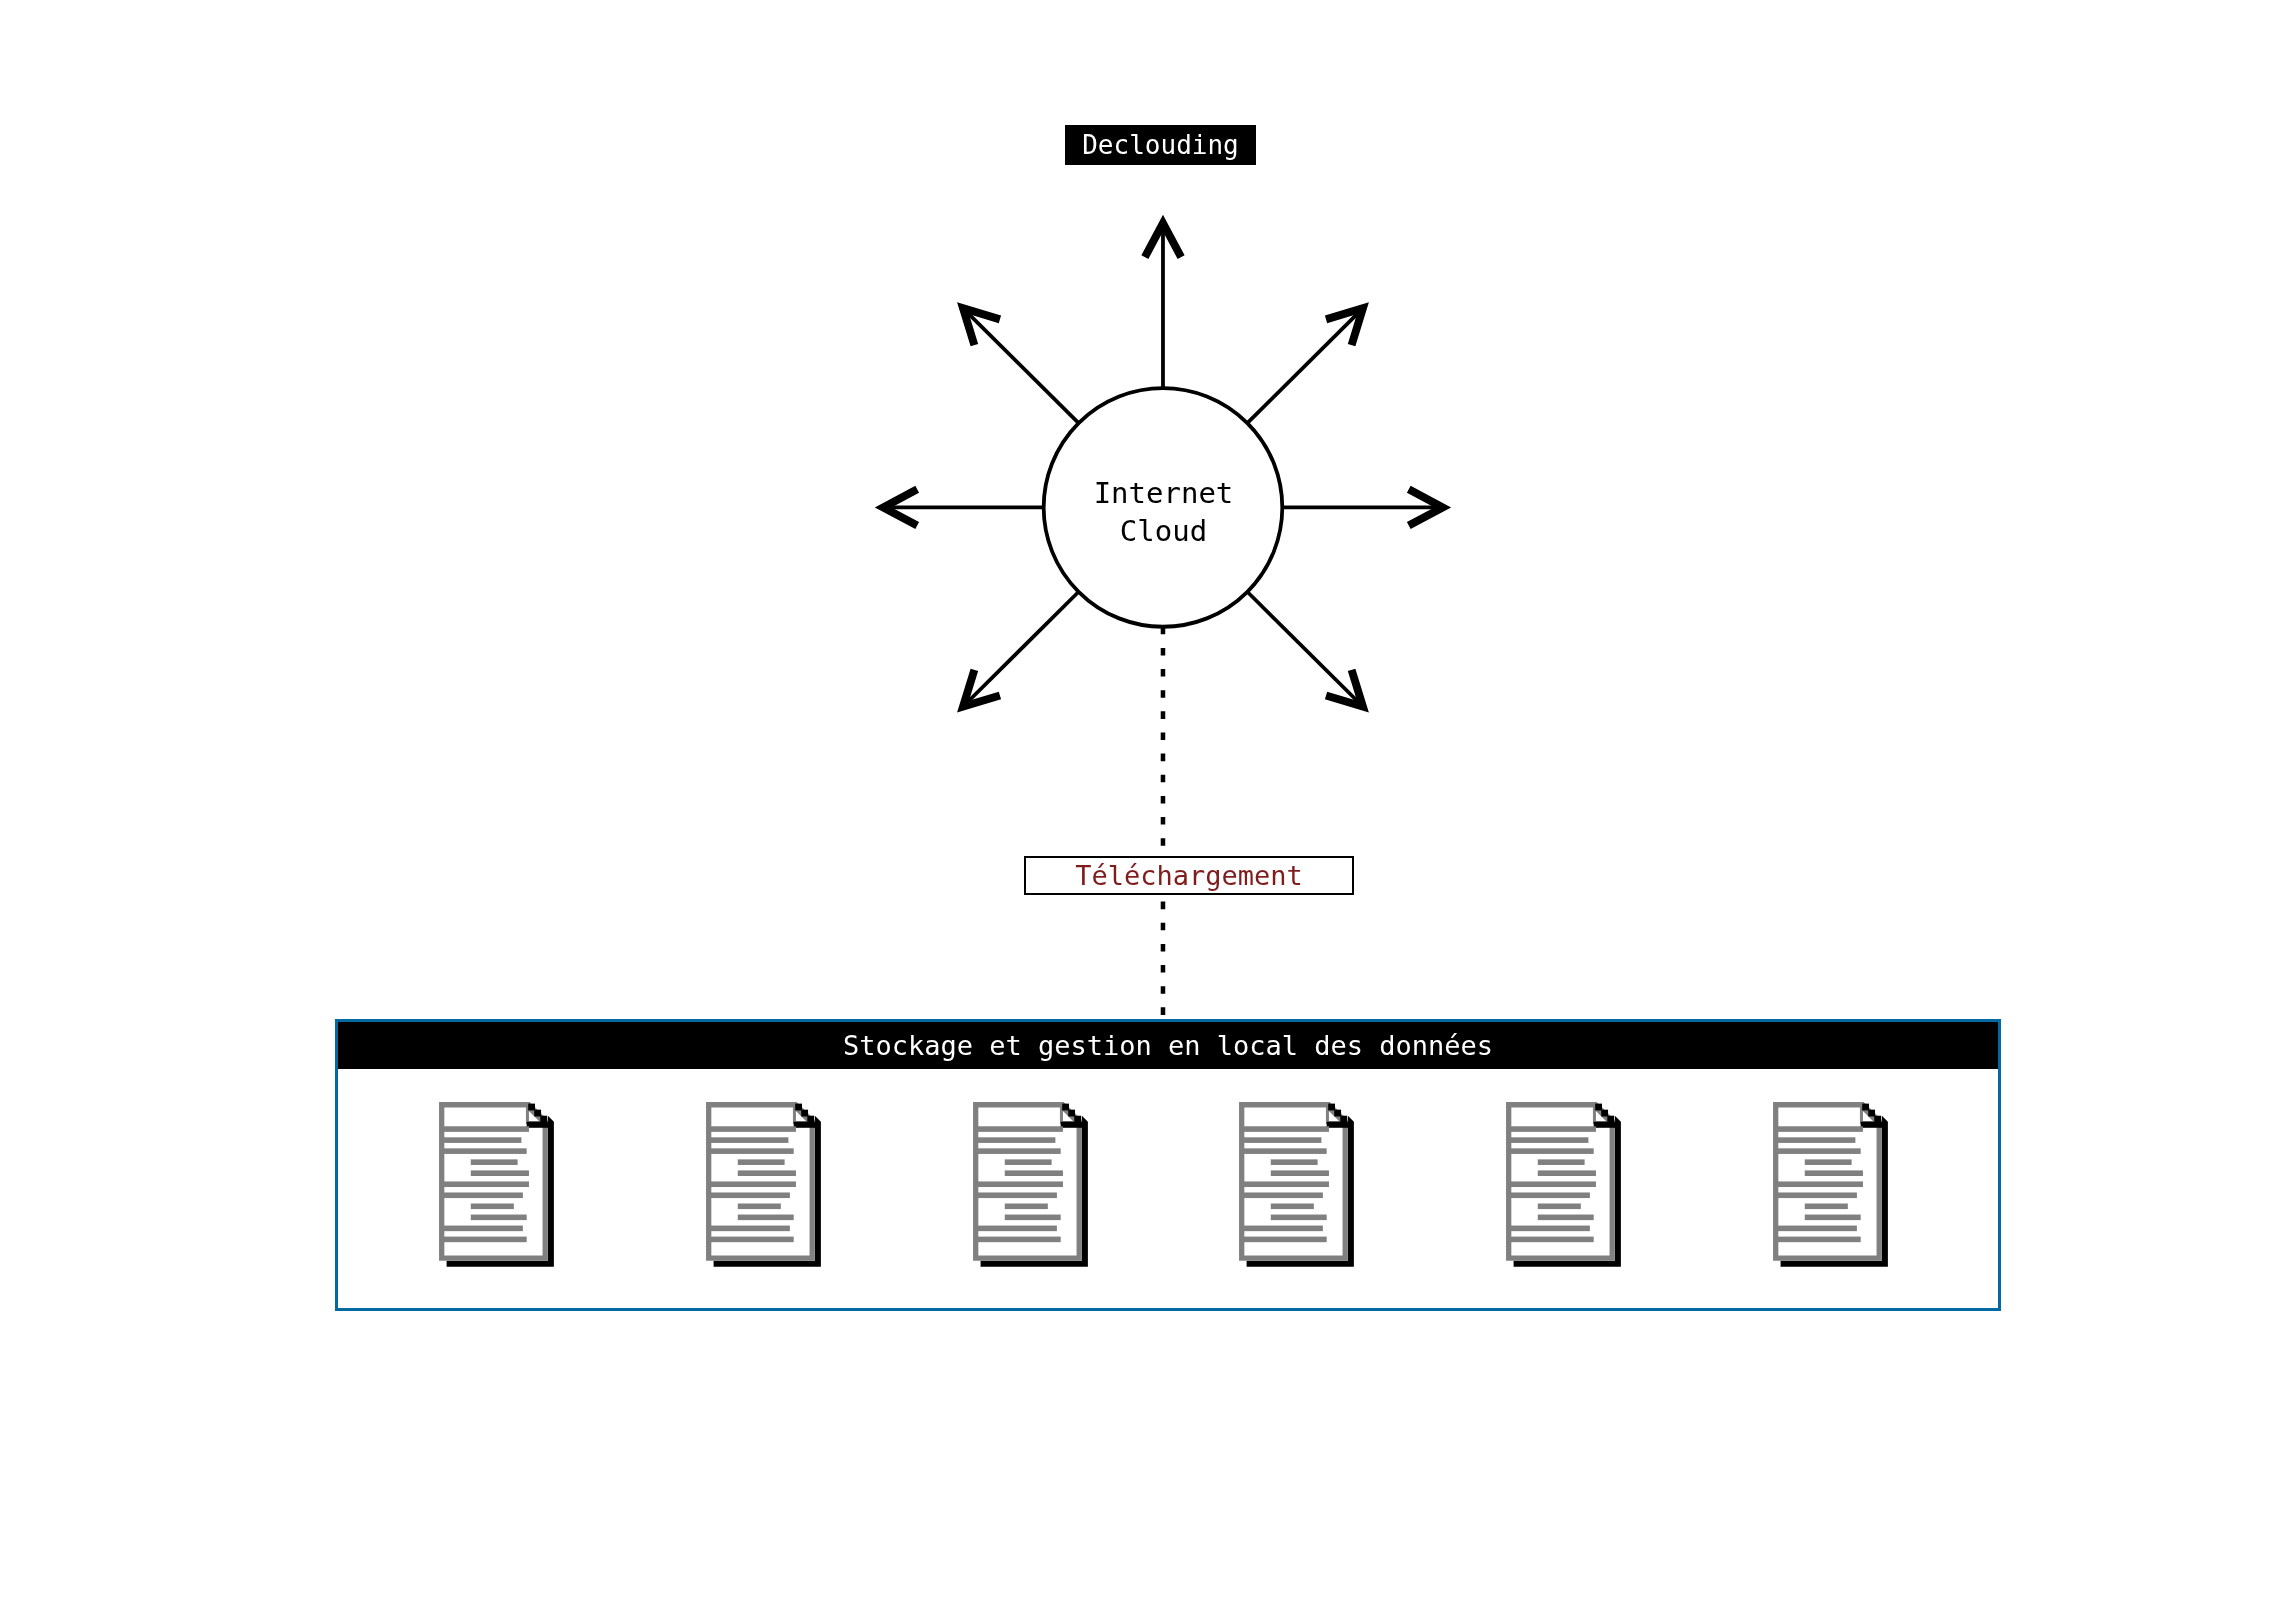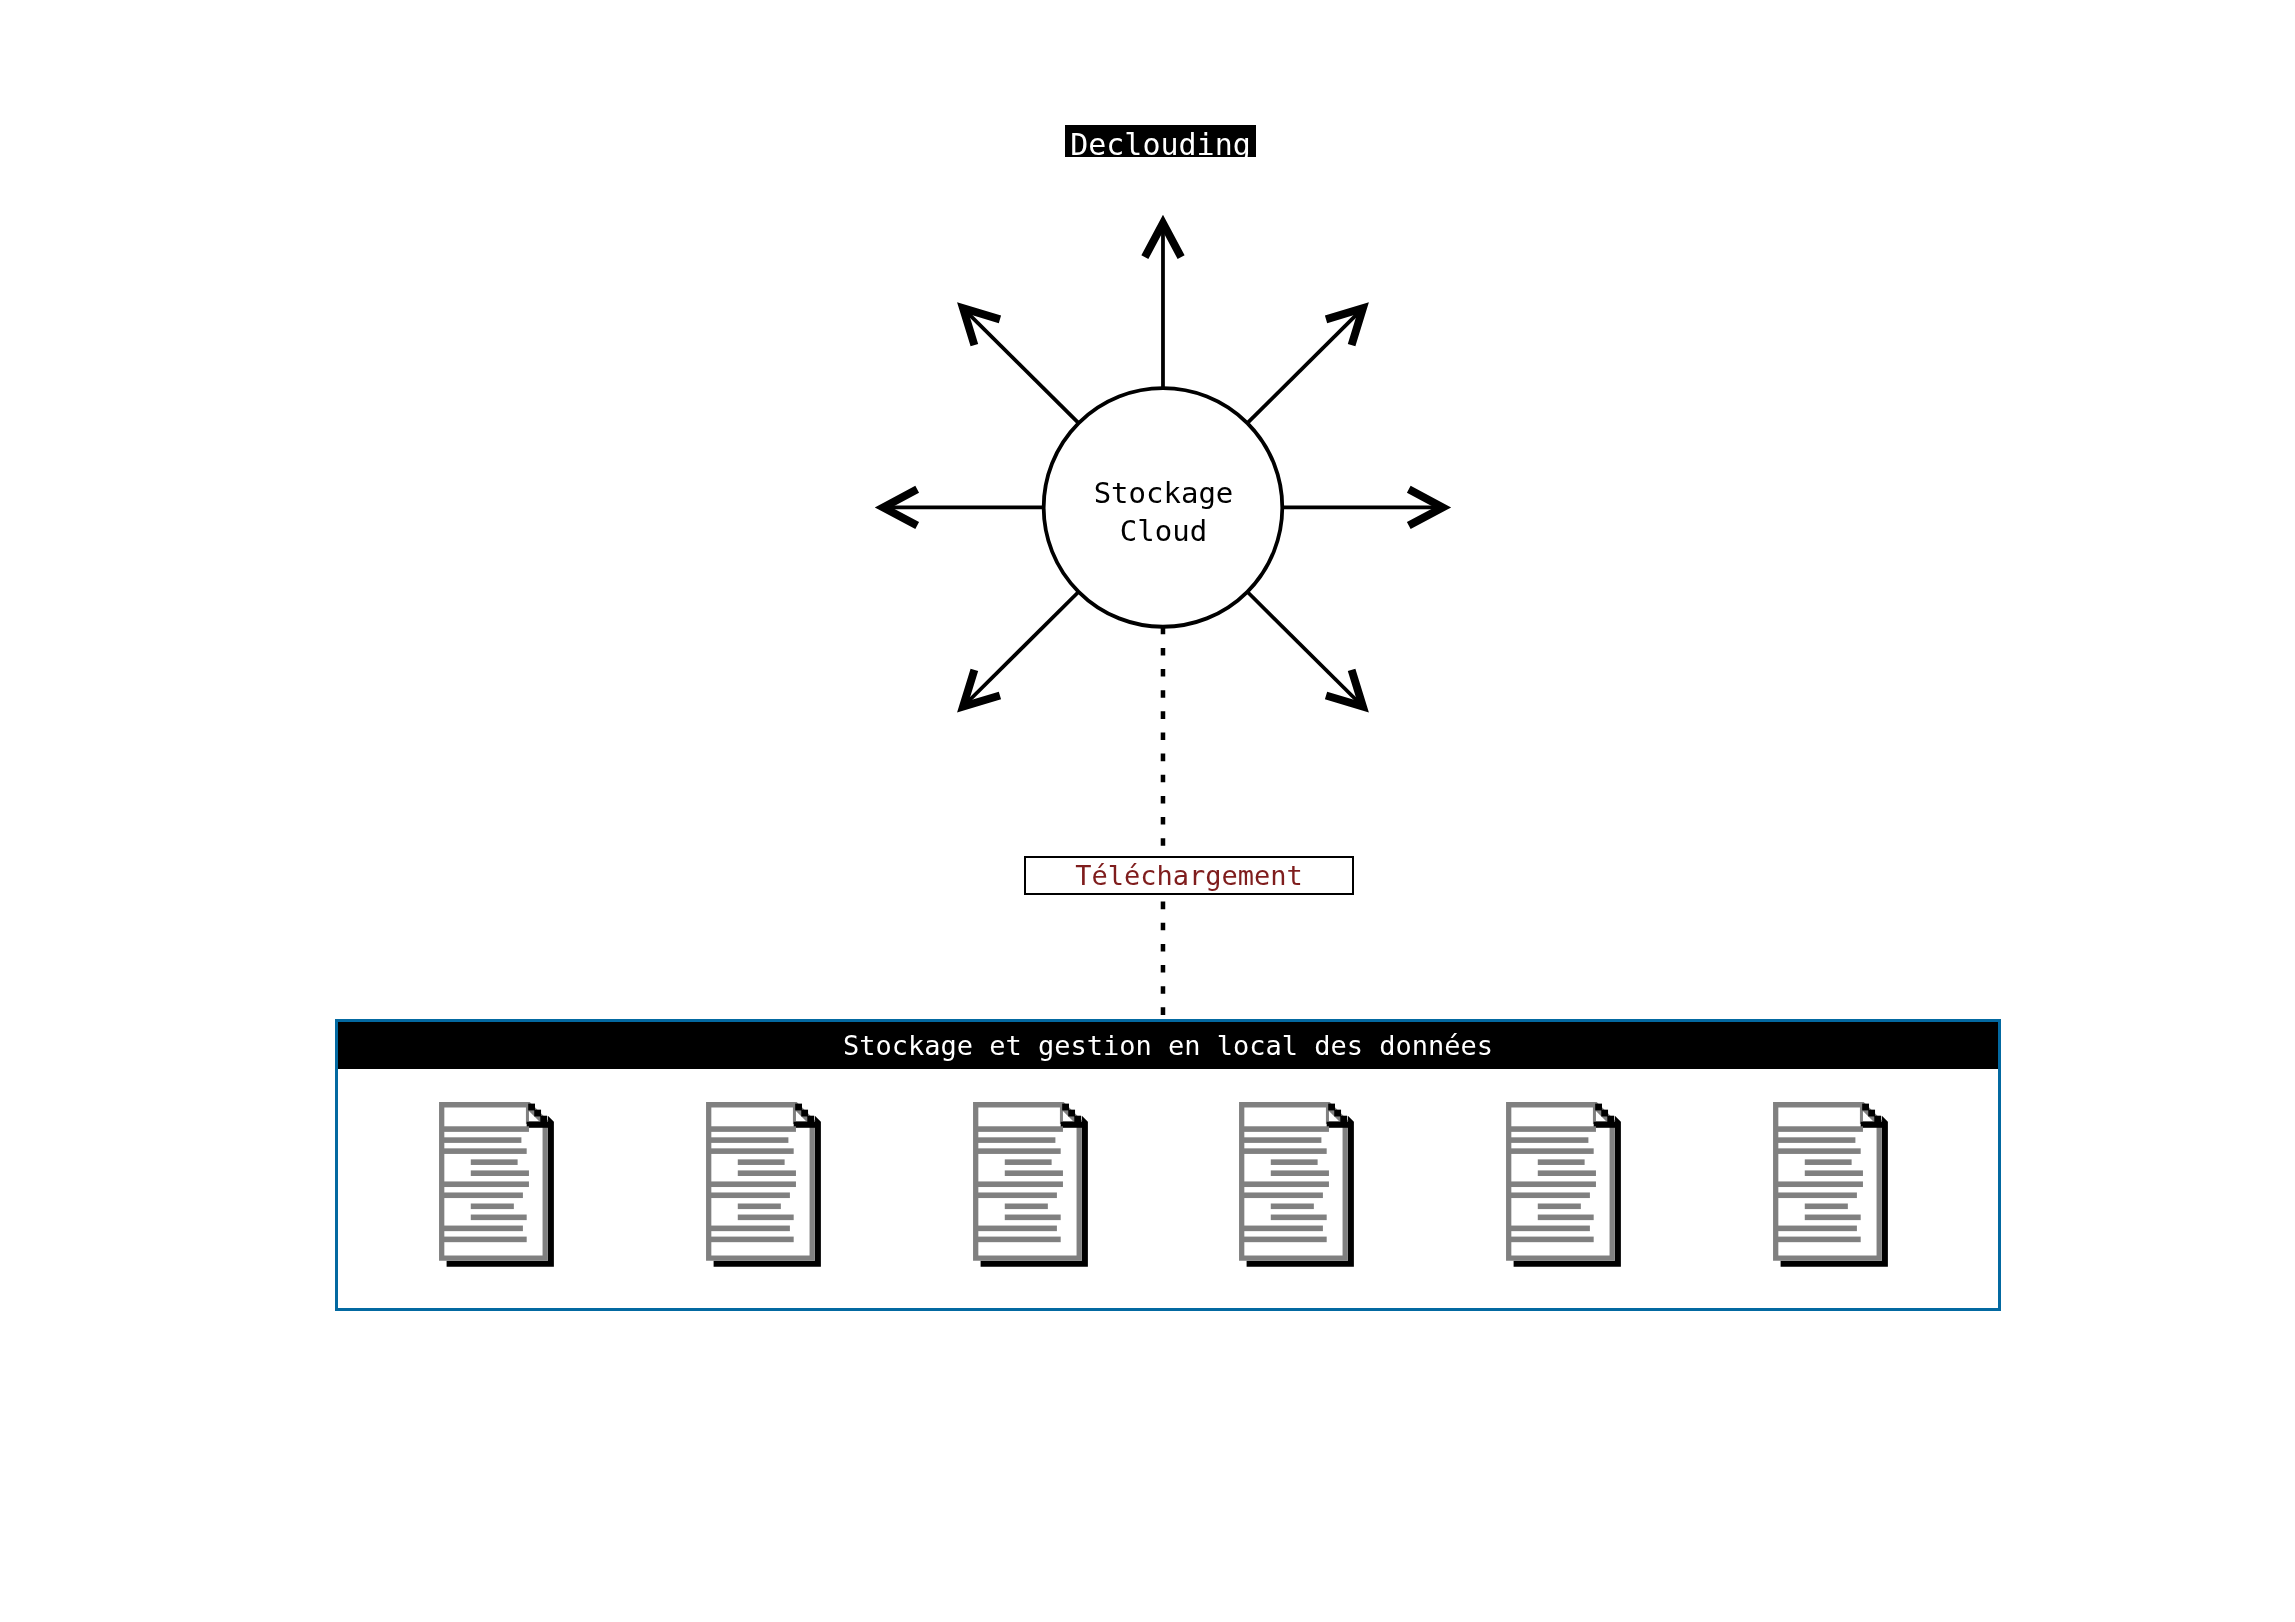--- a/index.html
+++ b/index.html
@@ -17,24 +17,24 @@
     background: #ffffff;
     overflow: hidden;
   }
 
   
   .title-banner {
     position: absolute;
     left: 1065px;
     top: 125px;
     width: 191px;
-    height: 32px;
+    height: 40px;
     background: #000000;
     color: #ffffff;
-    font-size: 30px;
+    font-size: 26px;
     line-height: 40px;
     text-align: center;
     letter-spacing: 0px;
     white-space: nowrap;
     box-sizing: border-box;
   }
 
   
   .diagram-svg {
     position: absolute;
@@ -151,21 +151,21 @@
 
       <line x1="1652" y1="784" x2="1803" y2="934"></line>
     </g>
 
     <circle cx="1540" cy="672" r="158" fill="#ffffff" stroke="#000000" stroke-width="5"></circle>
 
     <line x1="1540" y1="830" x2="1540" y2="1380" stroke="#000000" stroke-width="6" stroke-dasharray="10 18" stroke-linecap="butt"></line>
   </svg>
 
   <div class="cloud-label">
-    <div>Stockage</div>
+    <div>Internet</div>
     <div>Cloud</div>
   </div>
 
   <div class="dl-box">Téléchargement</div>
 
   <div class="storage-box">
     <div class="storage-header">Stockage et gestion en local des données</div>
 
     <div class="docs-row">
 

